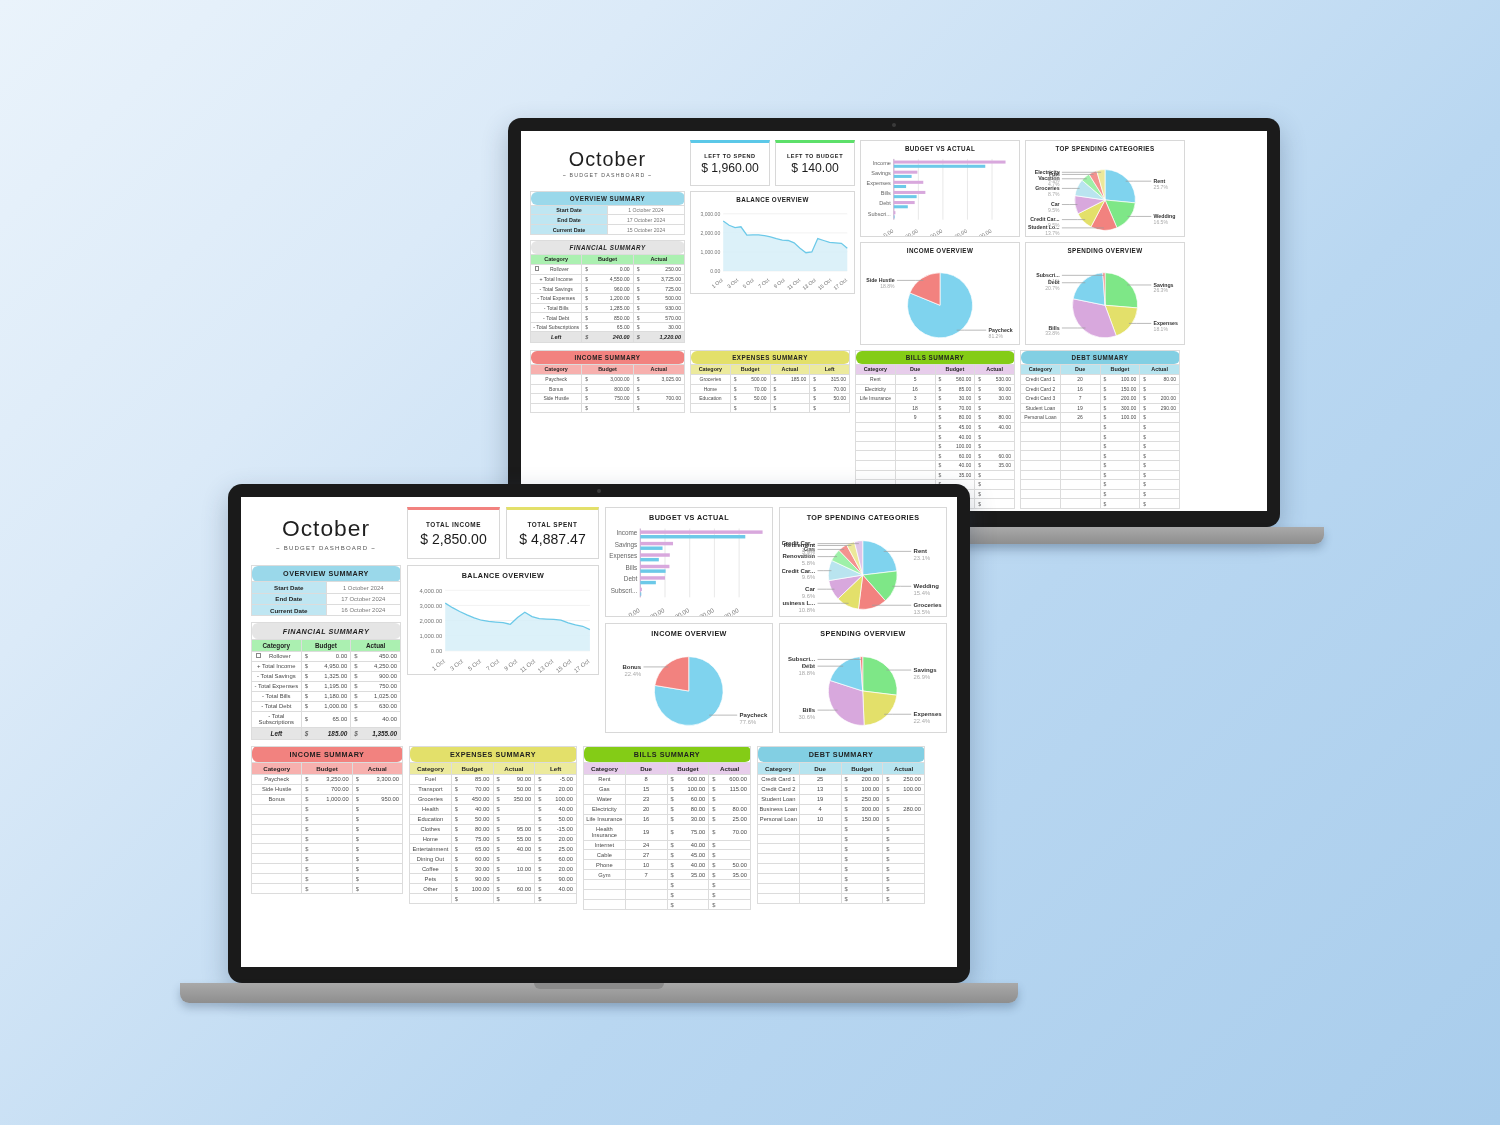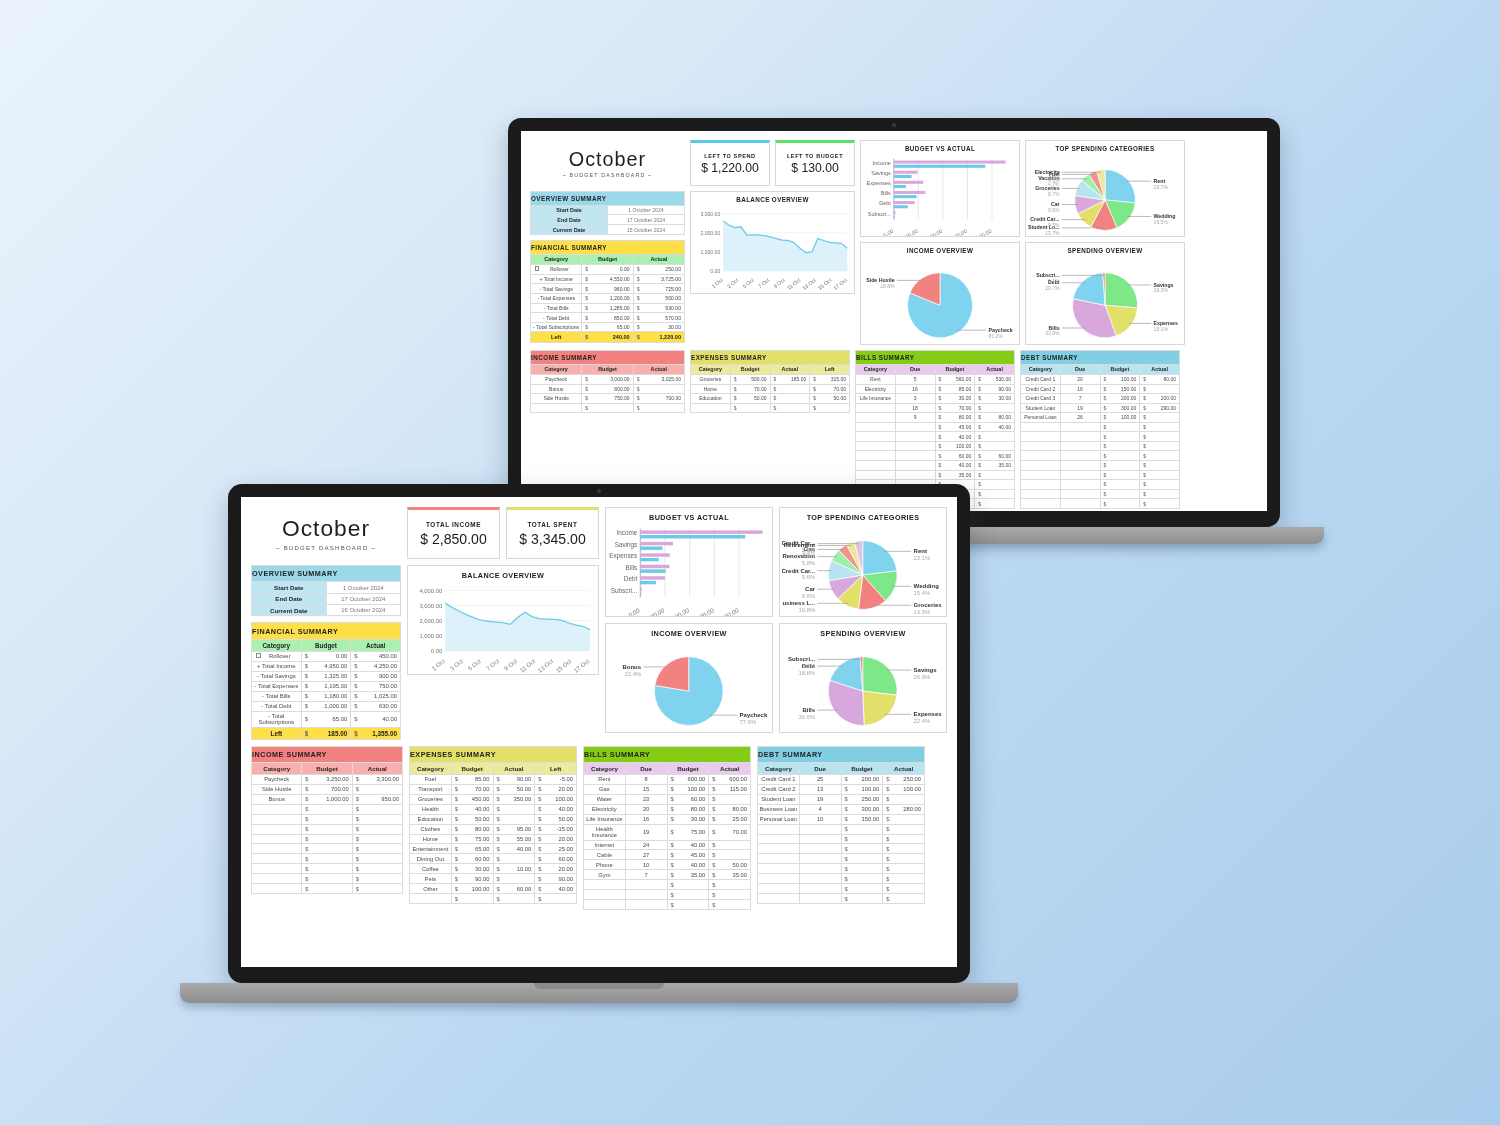--- a/index.html
+++ b/index.html
@@ -63,32 +63,32 @@
   .kpi .kpi-label { font-weight: bold; letter-spacing: .6px; color: #232323; }
   .kpi .kpi-value { font-weight: 300; color: #1b1b1b; font-family: "Liberation Sans", sans-serif; }
 
   
   .title-block { display: flex; flex-direction: column; align-items: center; justify-content: center; }
   .month { font-weight: 300; color: #1f1f1f; letter-spacing: 1px; }
   .subtitle { letter-spacing: 1.2px; color: #555; }
 
   
   table { border-collapse: collapse; width: 100%; table-layout: fixed; }
-  .tbl-title { text-align: left; font-weight: bold; letter-spacing: .5px; color: #1f1f1f; }
+  .tbl-title { text-align: center; font-weight: bold; letter-spacing: .5px; color: #1f1f1f; border-radius: 6px; }
   .tbl-head td { font-weight: bold; text-align: center; color: #1f1f1f; }
   table td { border: 1px solid #dcdcdc; color: #4a4a4a; }
   .c { text-align: center; }
   .money { display: flex; justify-content: space-between; padding: 0 3px; }
   .money .s { color: #666; }
   .rowlabel { text-align: center; }
   .total-row td { font-weight: bold; color: #1f1f1f; }
 
   .hdr-blue  { background: #9ad8ea; }
   .hdr-blue2 { background: #bfe6f2; }
-  .hdr-green { background: #fde047; }
+  .hdr-green { background: #e5e5e5; font-style: italic; }
   .hdr-green2{ background: #abf0b1; }
   .hdr-red   { background: #f2827f; }
   .hdr-red2  { background: #f7b0ae; }
   .hdr-yellow{ background: #e3e06a; }
   .hdr-yellow2{ background: #ecea9d; }
   .hdr-purple{ background: #84cc16; }
   .hdr-purple2{background: #e7cdeb; }
   .hdr-cyan  { background: #82cfe3; }
   .hdr-cyan2 { background: #b7e4ef; }
 
@@ -264,25 +264,25 @@
                       </td>
                     </tr>
                   </tbody>
                 </table>
               </div>
             </div>
             <div class="col" style="gap: 5px;">
               <div class="dash-row" style="gap: 5px;">
                 <div class="card kpi" style="width: 80px; height: 46px; border-top-color: rgb(91, 200, 232);">
                   <div class="kpi-label" style="font-size: 5.544px;">LEFT TO SPEND</div>
-                  <div class="kpi-value" style="font-size: 12.21px; margin-top: 2.97px;">$ 1,220.00</div>
+                  <div class="kpi-value" style="font-size: 12.21px; margin-top: 2.97px;">$ 1,960.00</div>
                 </div>
                 <div class="card kpi" style="width: 80px; height: 46px; border-top-color: rgb(93, 224, 106);">
                   <div class="kpi-label" style="font-size: 5.544px;">LEFT TO BUDGET</div>
-                  <div class="kpi-value" style="font-size: 12.21px; margin-top: 2.97px;">$ 130.00</div>
+                  <div class="kpi-value" style="font-size: 12.21px; margin-top: 2.97px;">$ 140.00</div>
                 </div>
               </div>
               <div class="card" style="width: 165px; height: 103px; padding: 1.98px;">
                 <div class="chart-title" style="font-size: 6.27px; padding: 2.31px 0px 1.32px;">BALANCE OVERVIEW</div>
                 <div class="chart-body">
                   <svg viewBox="0 0 161.04 89.14" preserveAspectRatio="none">
                     <line x1="30.5976" y1="66.855" x2="156.2088" y2="66.855" stroke="#ececec" stroke-width="0.7"></line>
                     <text x="27.5976" y="68.83500000000001" font-size="5.148" fill="#777" text-anchor="end" font-family="&quot;Liberation Sans&quot;, sans-serif">0.00</text>
                     <line x1="30.5976" y1="47.54133333333334" x2="156.2088" y2="47.54133333333334" stroke="#ececec" stroke-width="0.7"></line>
                     <text x="27.5976" y="49.52133333333334" font-size="5.148" fill="#777" text-anchor="end" font-family="&quot;Liberation Sans&quot;, sans-serif">1,000.00</text>
@@ -1262,21 +1262,21 @@
               </div>
             </div>
             <div class="col" style="gap: 6px;">
               <div class="dash-row" style="gap: 6px;">
                 <div class="card kpi" style="width: 93px; height: 52px; border-top-color: rgb(242, 130, 127);">
                   <div class="kpi-label" style="font-size: 6.384px;">TOTAL INCOME</div>
                   <div class="kpi-value" style="font-size: 14.06px; margin-top: 3.42px;">$ 2,850.00</div>
                 </div>
                 <div class="card kpi" style="width: 93px; height: 52px; border-top-color: rgb(227, 224, 106);">
                   <div class="kpi-label" style="font-size: 6.384px;">TOTAL SPENT</div>
-                  <div class="kpi-value" style="font-size: 14.06px; margin-top: 3.42px;">$ 3,345.00</div>
+                  <div class="kpi-value" style="font-size: 14.06px; margin-top: 3.42px;">$ 4,887.47</div>
                 </div>
               </div>
               <div class="card" style="width: 192px; height: 110px; padding: 2.28px;">
                 <div class="chart-title" style="font-size: 7.22px; padding: 2.66px 0px 1.52px;">BALANCE OVERVIEW</div>
                 <div class="chart-body">
                   <svg viewBox="0 0 187.44 94.04" preserveAspectRatio="none">
                     <line x1="35.6136" y1="70.53" x2="181.8168" y2="70.53" stroke="#ececec" stroke-width="0.7"></line>
                     <text x="32.6136" y="72.81" font-size="5.928" fill="#777" text-anchor="end" font-family="&quot;Liberation Sans&quot;, sans-serif">0.00</text>
                     <line x1="35.6136" y1="55.2485" x2="181.8168" y2="55.2485" stroke="#ececec" stroke-width="0.7"></line>
                     <text x="32.6136" y="57.5285" font-size="5.928" fill="#777" text-anchor="end" font-family="&quot;Liberation Sans&quot;, sans-serif">1,000.00</text>

